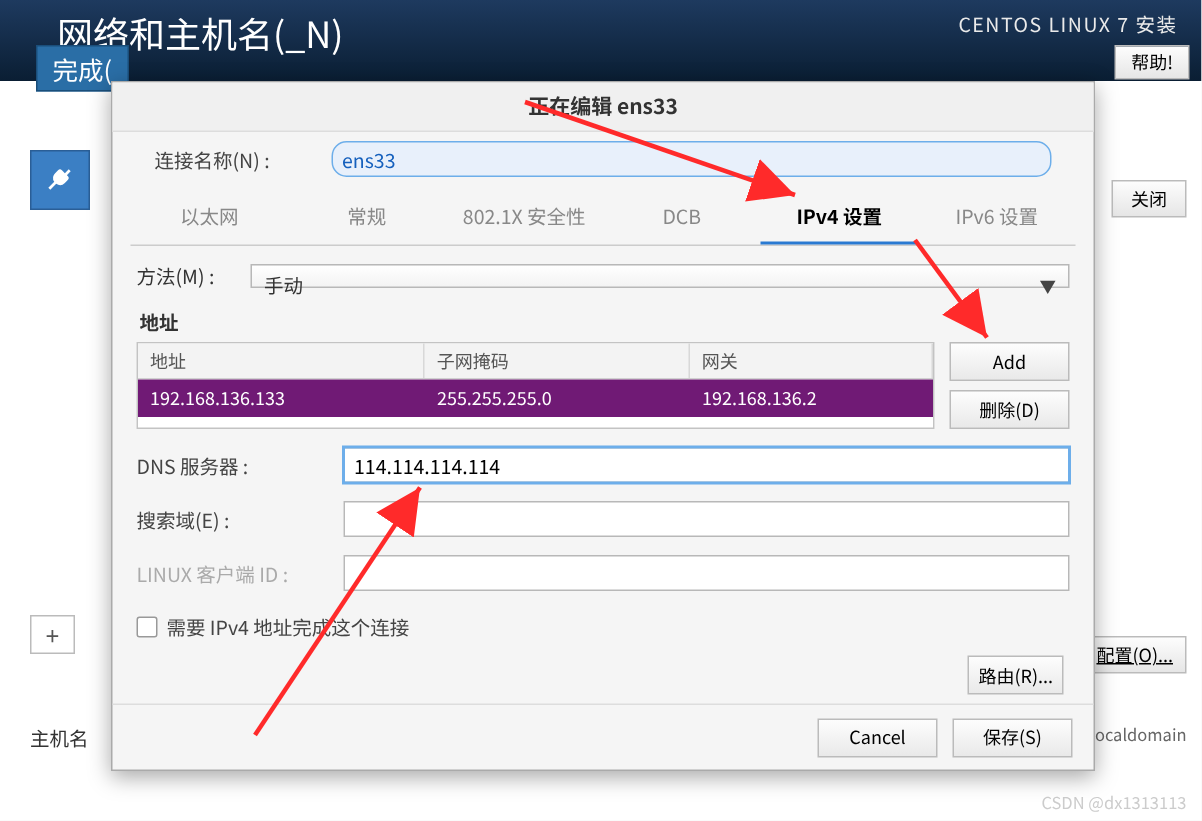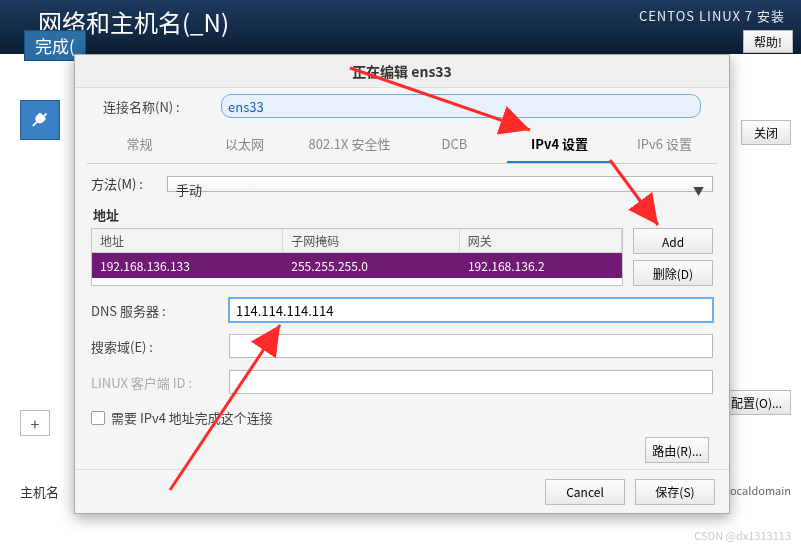--- a/index.html
+++ b/index.html
@@ -12,22 +12,22 @@
   .done-btn { position:absolute; left:24px; top:30px; background:#2a6ea6; color:#fff;
     border:1px solid #1a4e7a; padding:2px 10px; font-size:17px; cursor:pointer; }
   .help-btn { position:absolute; right:8px; top:30px; background:linear-gradient(#fdfdfd,#e6e6e6);
     border:1px solid #bbb; padding:2px 10px; font-size:12px; cursor:pointer; }
   
   .bg-card { position:absolute; left:20px; top:100px; width:40px; height:40px;
     background:#3b7fc4; border:1px solid #2a5e96; }
   .bg-card .ic { width:100%; height:100%; display:flex; align-items:center; justify-content:center; color:#fff; font-size:18px;}
   .close-btn { position:absolute; right:10px; top:120px; background:linear-gradient(#fdfdfd,#e6e6e6);
     border:1px solid #bbb; padding:3px 12px; font-size:12px; cursor:pointer; }
-  .cfg-btn { position:absolute; right:10px; top:390px; background:linear-gradient(#fdfdfd,#e6e6e6);
-    border:1px solid #bbb; padding:3px 8px; font-size:12px; cursor:pointer; }
+  .cfg-btn { position:absolute; right:10px; top:424px; background:linear-gradient(#fdfdfd,#e6e6e6);
+    border:1px solid #bbb; padding:3px 8px; font-size:12px; cursor:pointer;text-decoration:underline; }
   .plusbox { position:absolute; left:20px; top:410px; width:30px; height:26px;
     border:1px solid #bbb; background:#fff; text-align:center; line-height:24px; cursor:pointer; font-size:16px; color:#555;}
   .hostlabel { position:absolute; left:20px; top:482px; font-size:13px; color:#333;}
   .localdomain { position:absolute; right:10px; top:482px; font-size:11px; color:#666;}
   .watermark { position:absolute; right:10px; bottom:4px; color:#ccc; font-size:11px;}
 
   
   .dialog { position:absolute; left:74px; top:54px; width:656px; height:460px;
     background:#f5f5f5; border:1px solid #aaa; box-shadow:0 4px 14px rgba(0,0,0,.35); }
   .dlg-title { text-align:center; padding:6px 0; font-size:14px; font-weight:bold;
@@ -98,22 +98,22 @@
 
 <div class="dialog">
   <div class="dlg-title">正在编辑 ens33</div>
 
   <div class="row">
     <div class="lbl">连接名称(N) :</div>
     <input class="in sel" value="ens33" style="">
   </div>
 
   <div class="tabs">
+    <div class="tab">以太网</div>
     <div class="tab">常规</div>
-    <div class="tab">以太网</div>
     <div class="tab">802.1X 安全性</div>
     <div class="tab">DCB</div>
     <div class="tab active">IPv4 设置</div>
     <div class="tab">IPv6 设置</div>
   </div>
 
   <div class="panel">
     <div class="method-row">
       <div class="lbl2">方法(M) :</div>
       <div class="combo">

